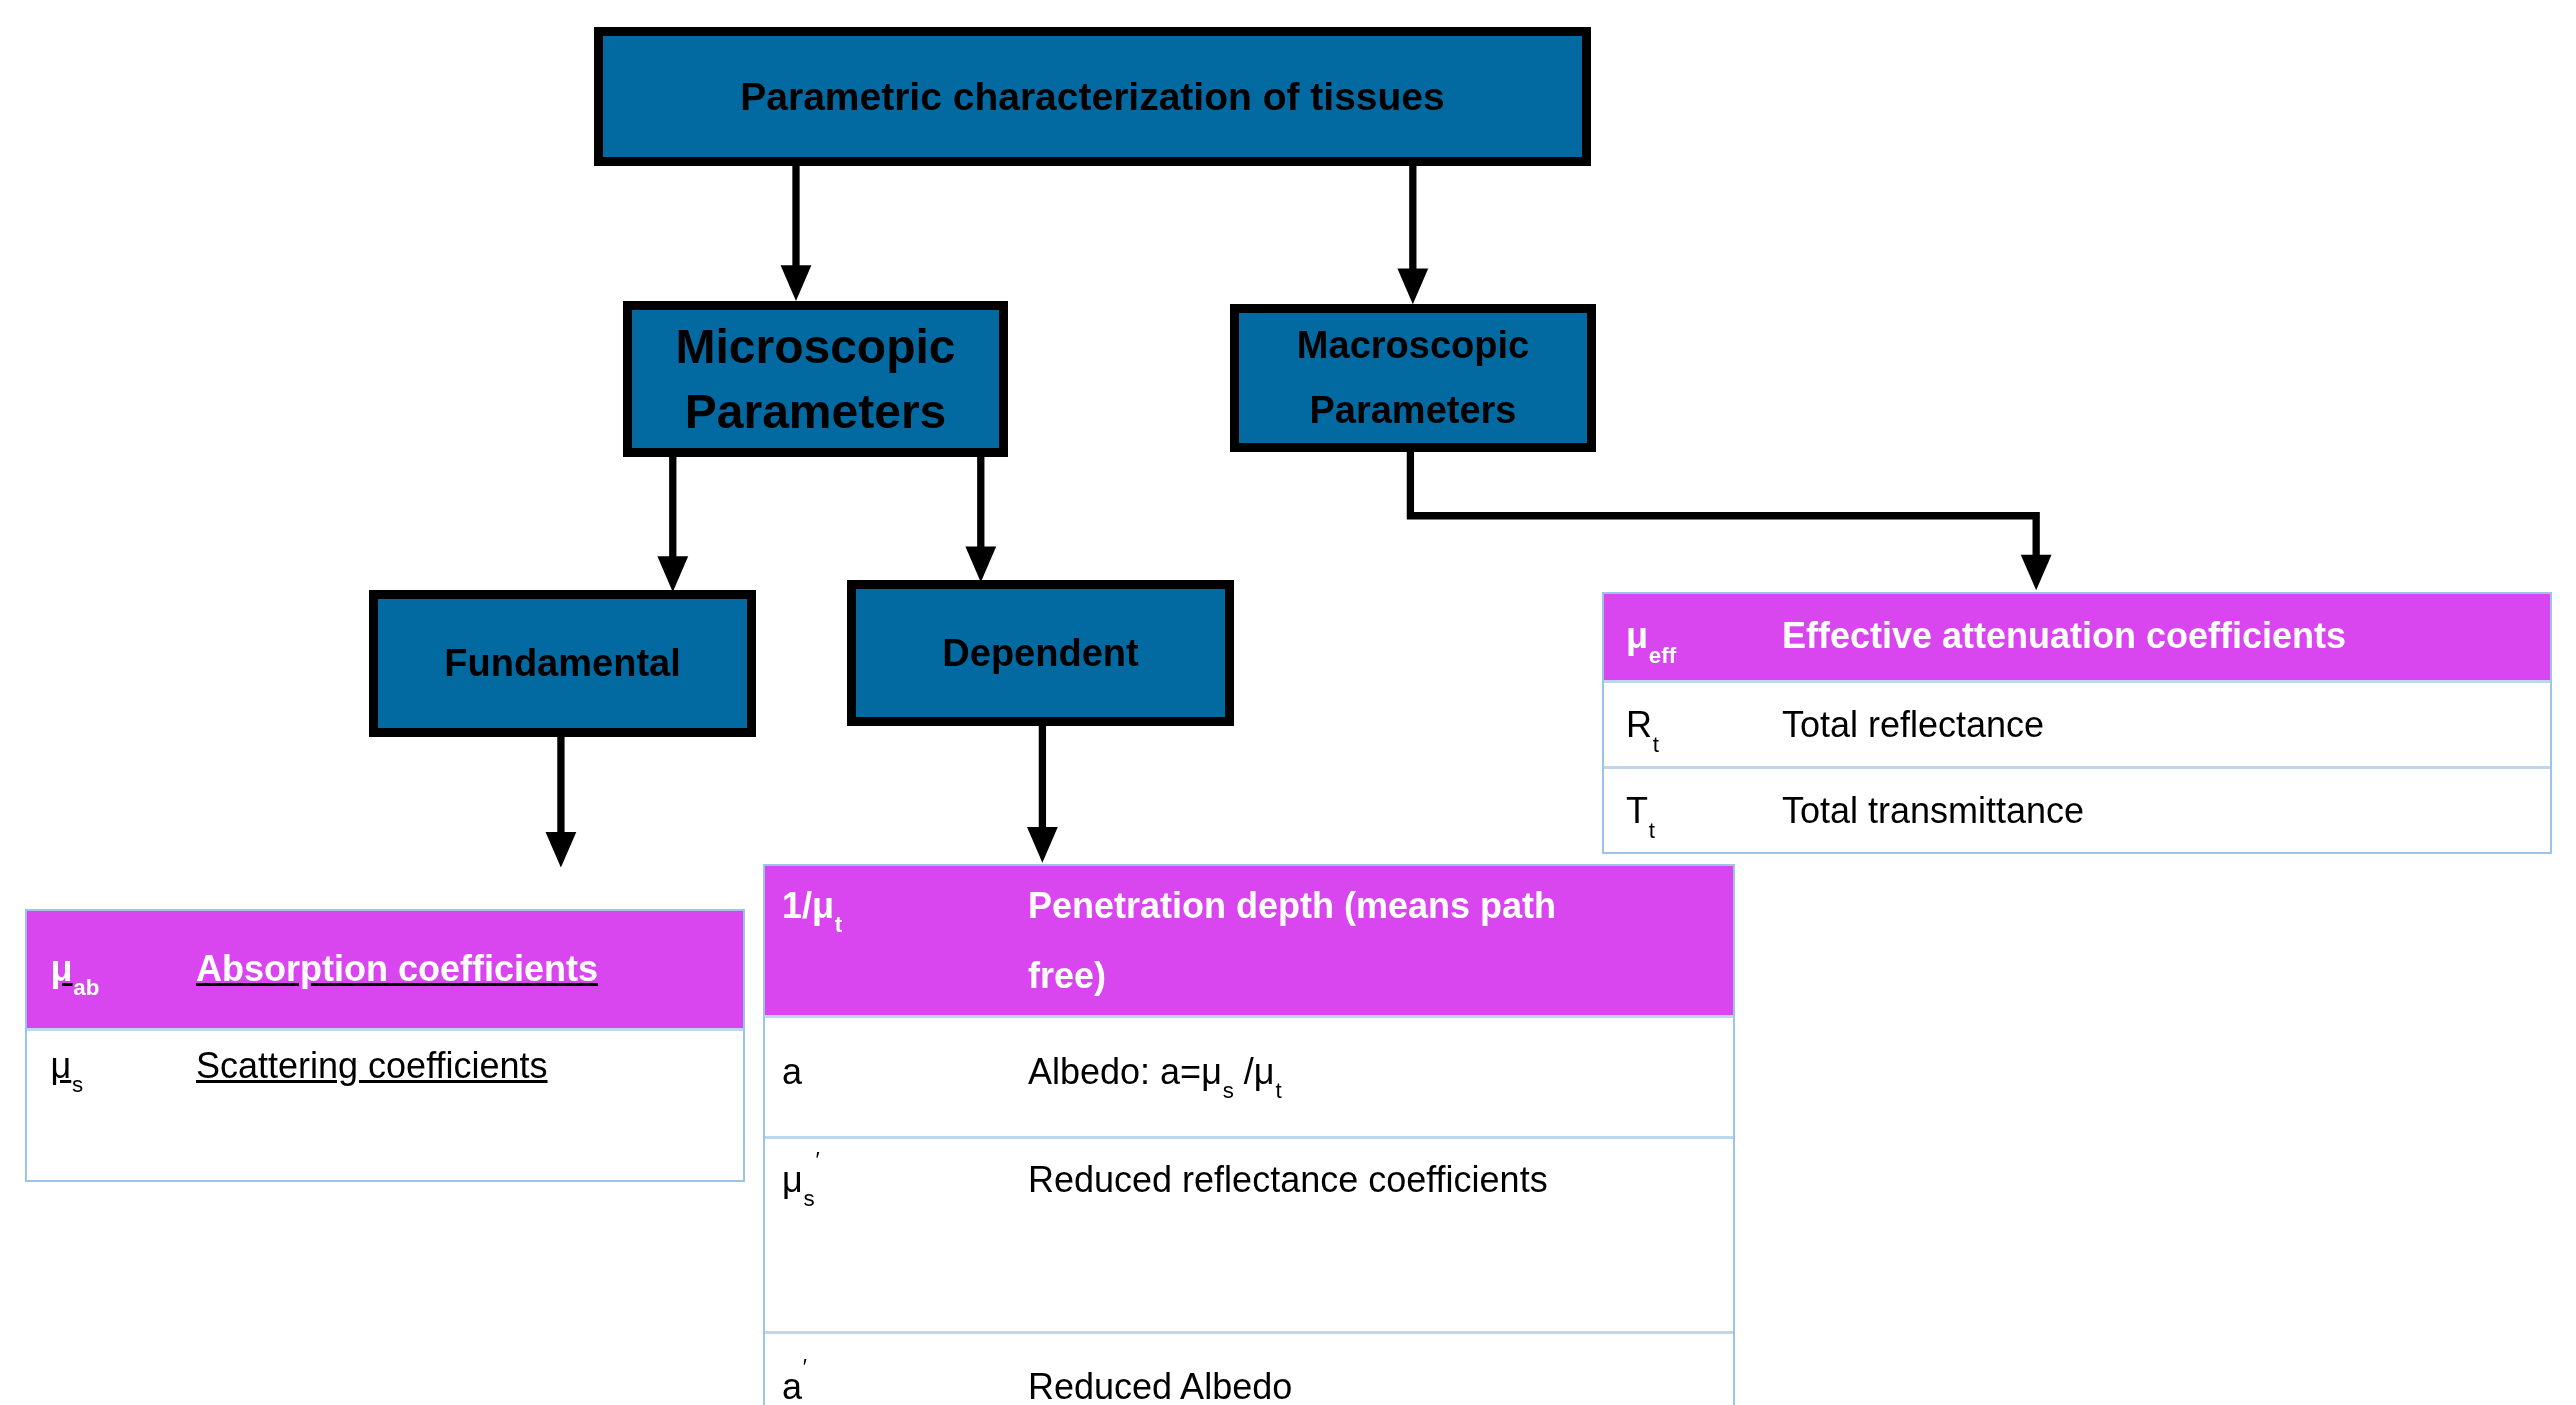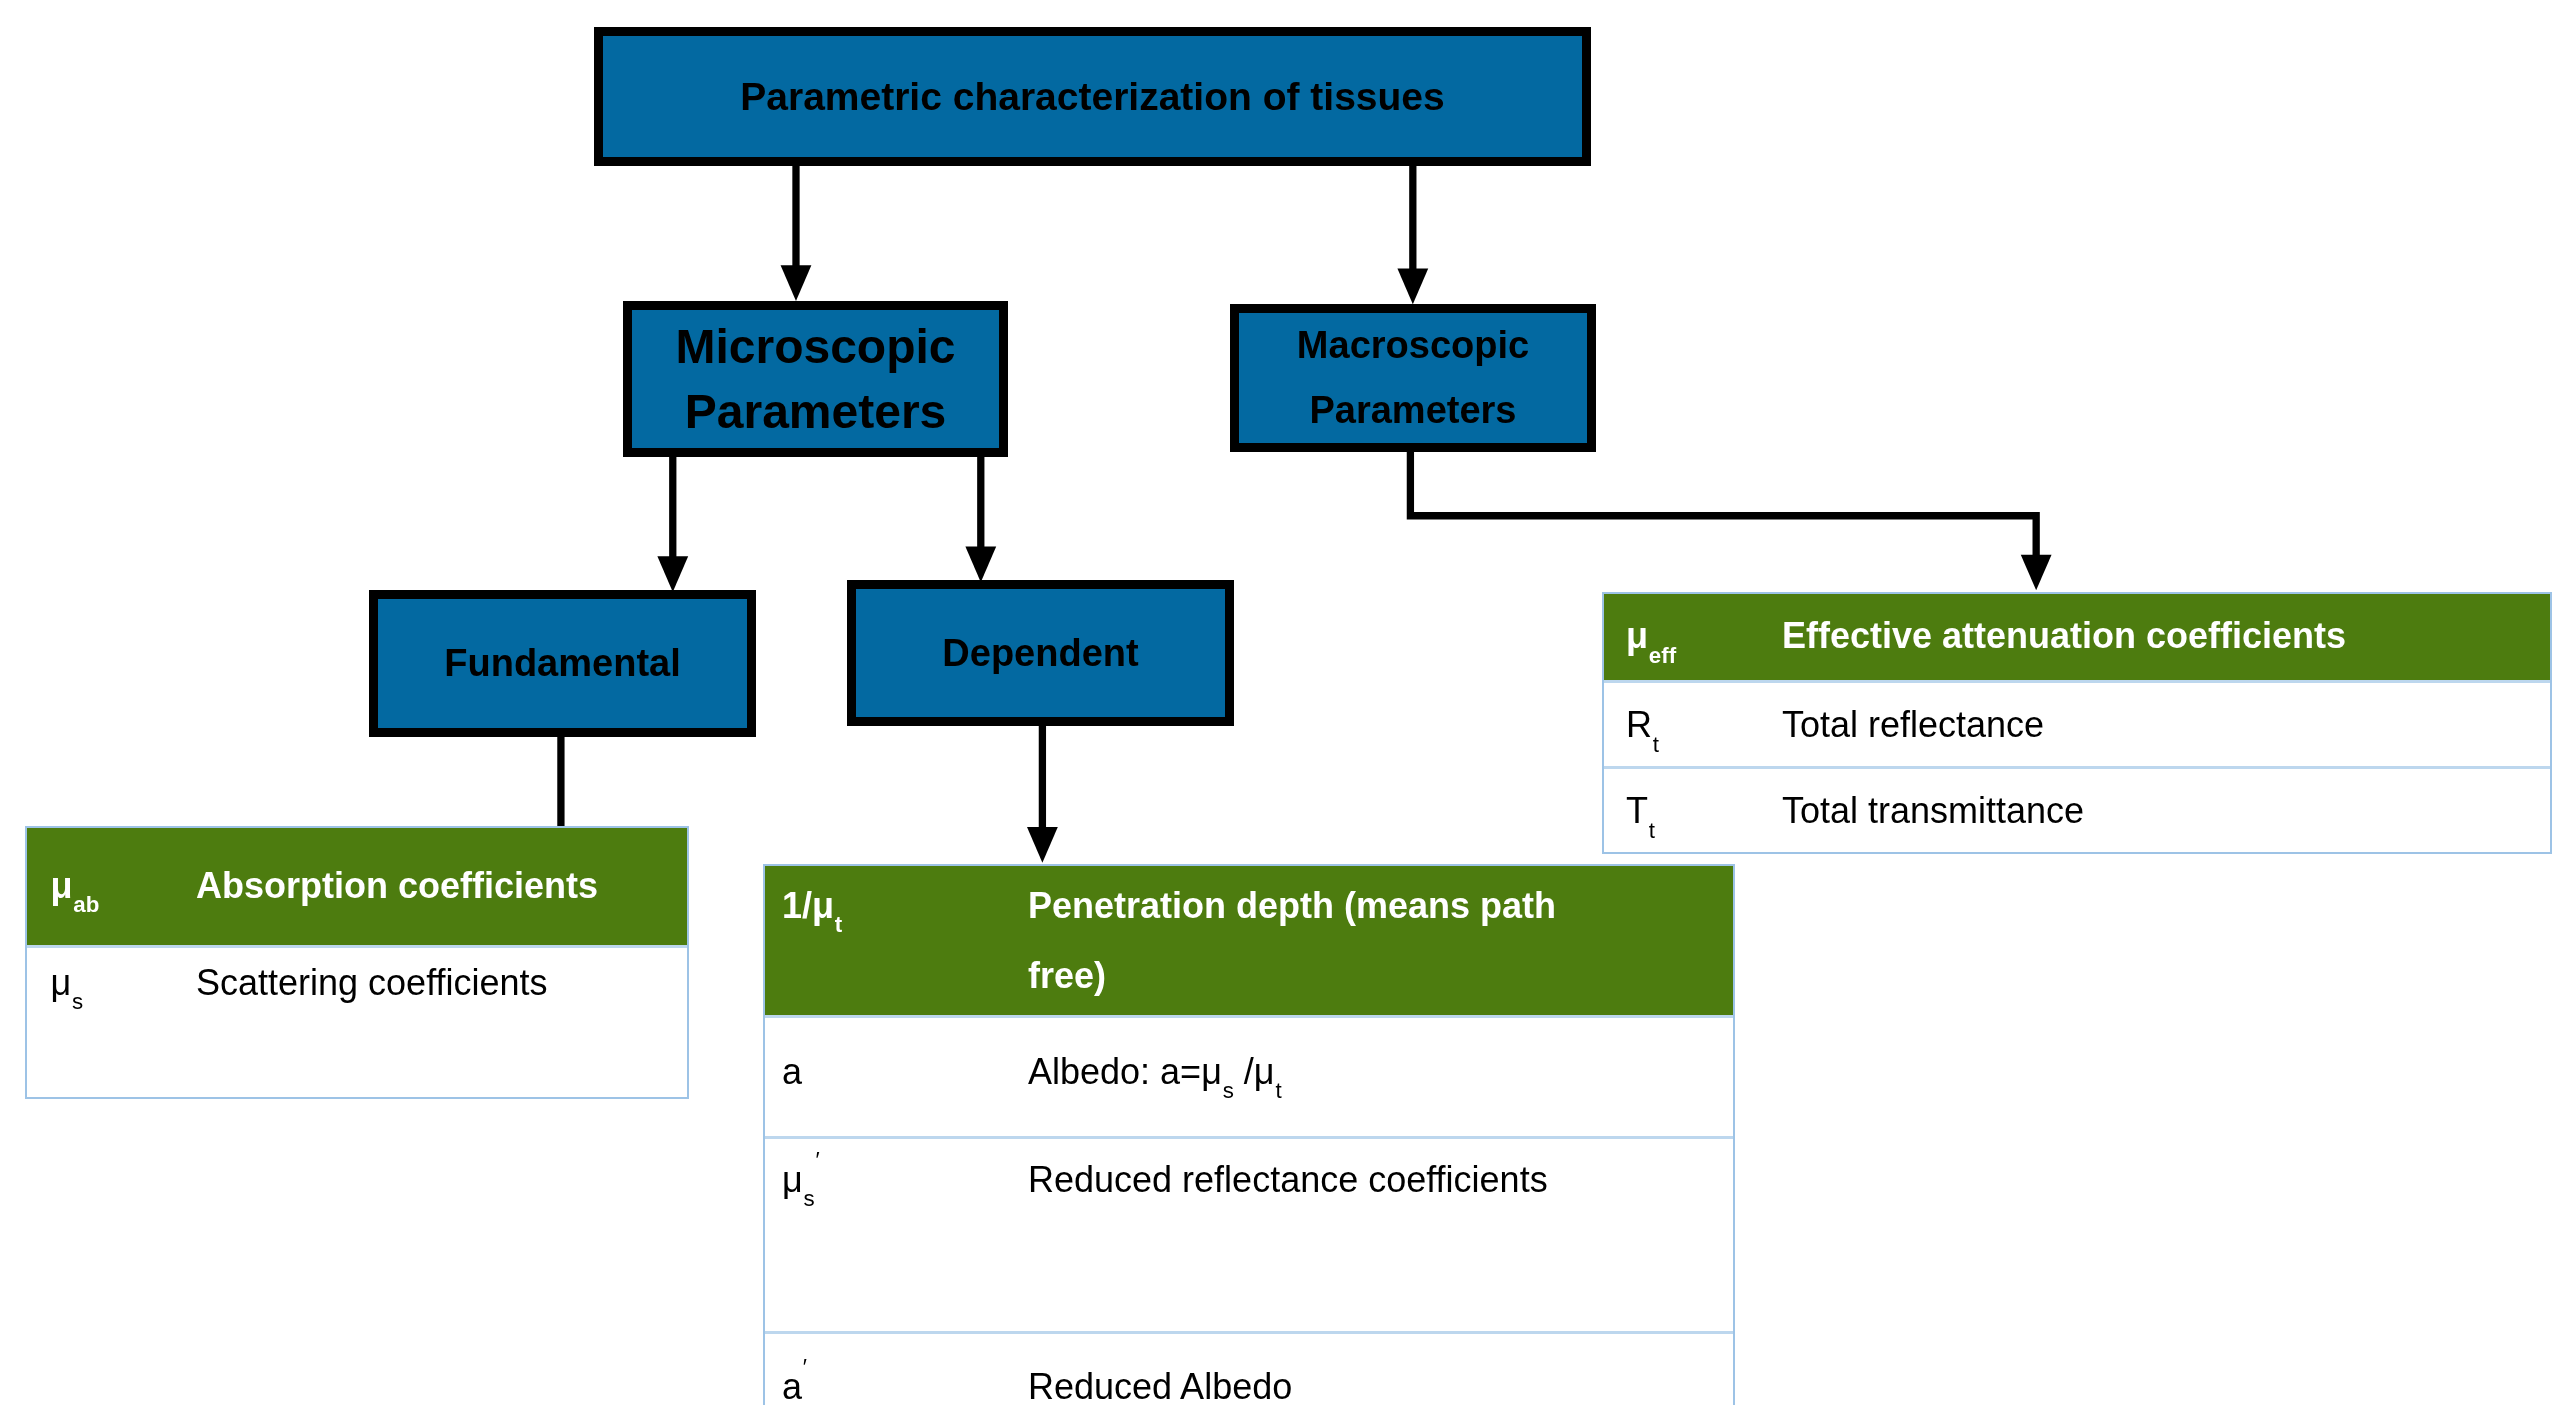--- a/index.html
+++ b/index.html
@@ -38,25 +38,25 @@
   .node-dep   { left: 847px; top: 580px; width: 387px;  height: 146px; font-size: 38px; }
   
   .tbl {
     position: absolute;
     box-sizing: border-box;
     background: #ffffff;
     border: 2.4px solid #9DC3E6;
     font-size: 36px;
     line-height: 70px;
   }
-  .tbl-left { left: 25px;   top: 826px; width: 664px;  }
+  .tbl-left { left: 25px;   top: 909px; width: 720px; text-decoration: underline;  }
   .tbl-mid  { left: 763px;  top: 864px; width: 972px; }
   .tbl-right{ left: 1602px; top: 592px;  width: 950px; }
   .thead {
-    background: #4d7c0f;
+    background: #d946ef;
     color: #ffffff;
     font-weight: bold;
     display: flex;
     box-sizing: border-box;
     align-items: flex-start;
   }
   .trow {
     display: flex;
     box-sizing: border-box;
     align-items: flex-start;

